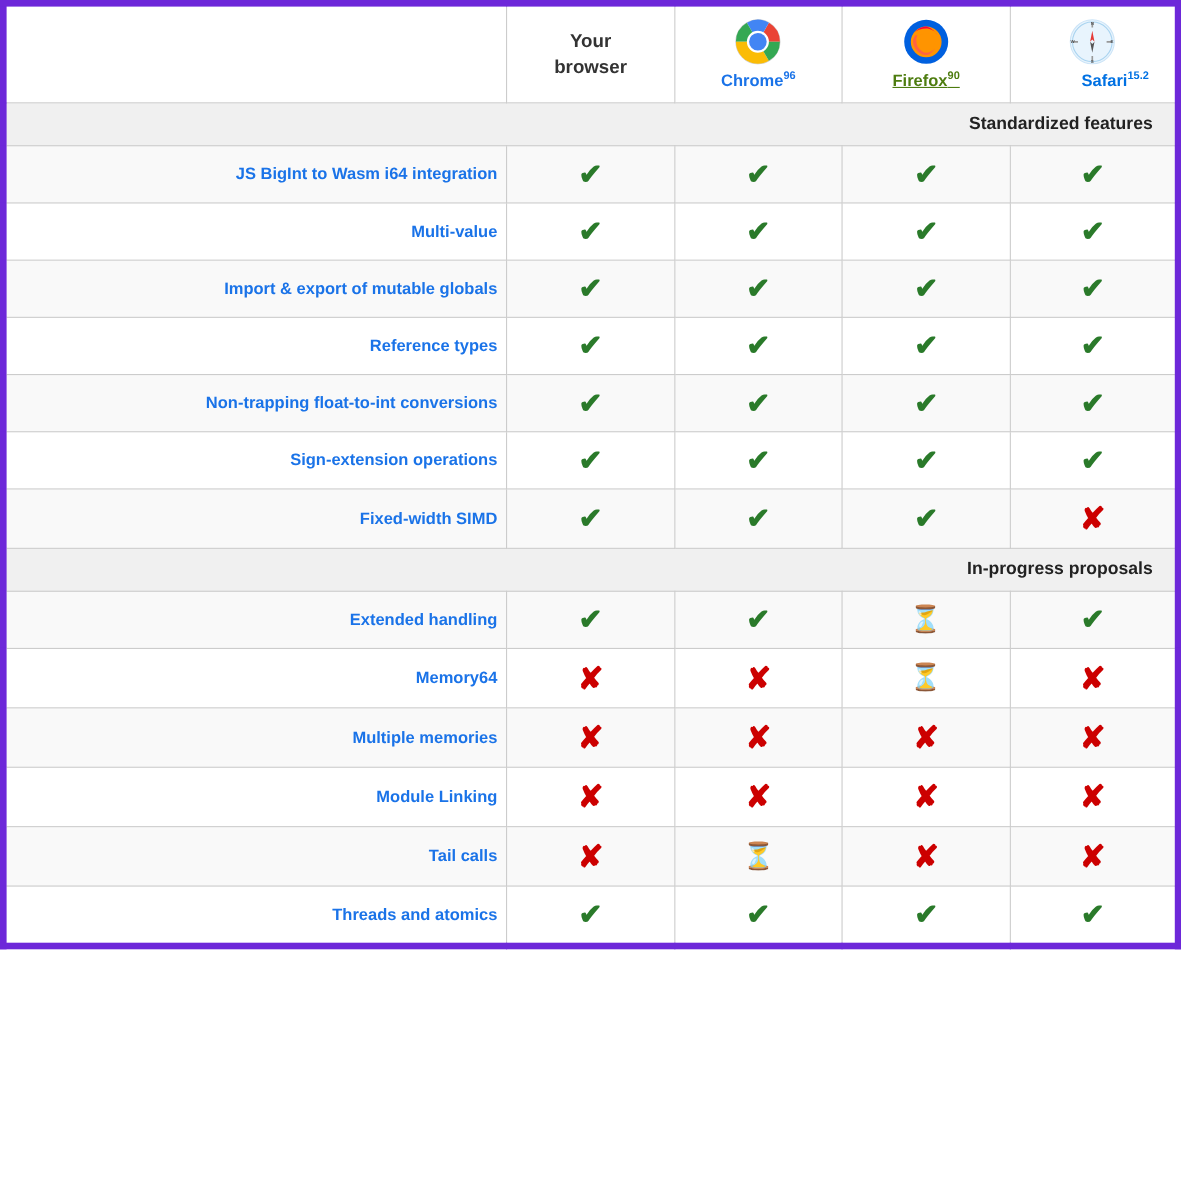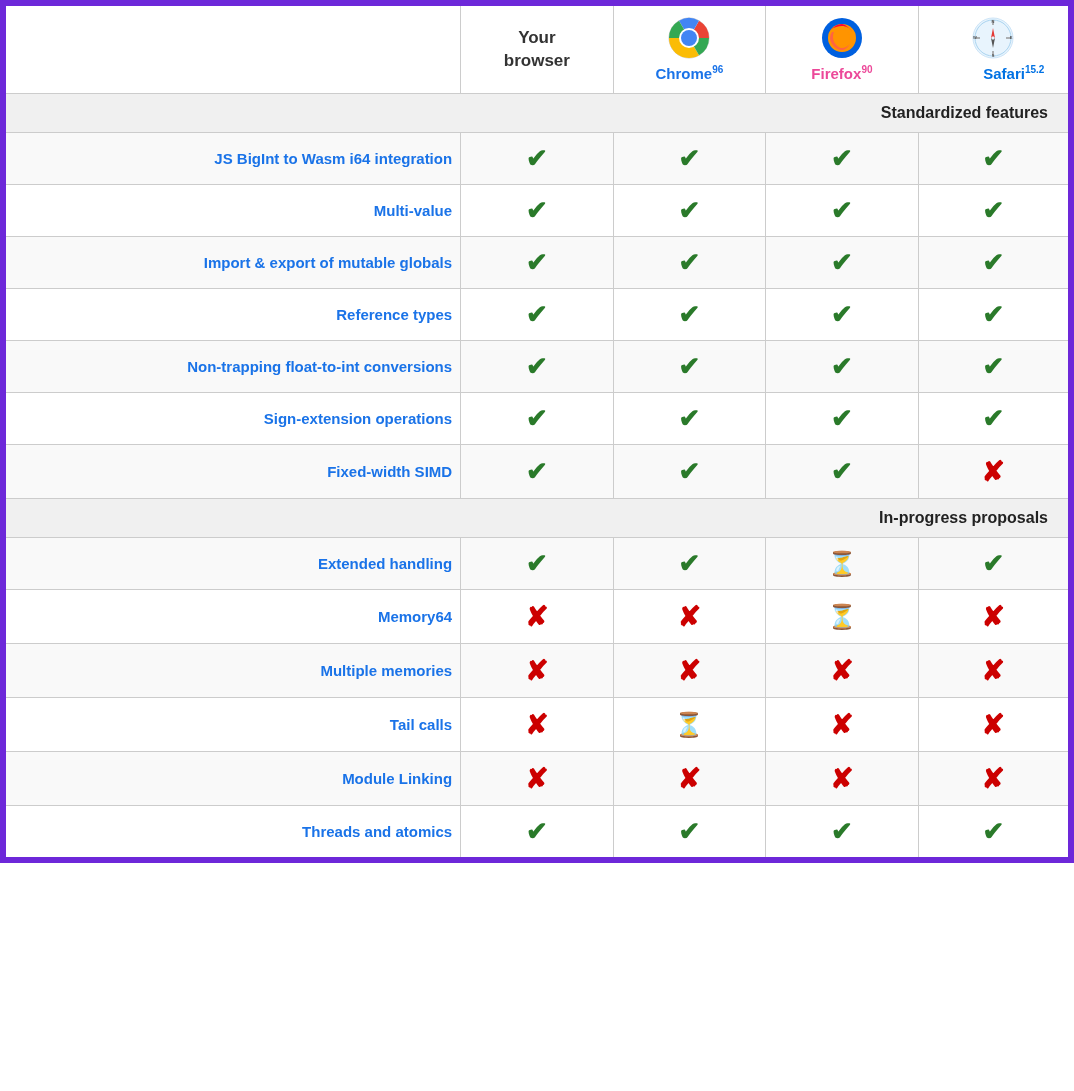--- a/index.html
+++ b/index.html
@@ -36,23 +36,24 @@
       font-weight: bold;
       color: #333;
       line-height: 1.3;
     }
     .browser-name-chrome {
       color: #1a73e8;
       font-weight: bold;
       font-size: 15px;
     }
     .browser-name-firefox {
-      color: #ec4899;
-      font-weight: bold;
-      font-size: 15px;
+      color: #4d7c0f;
+      font-weight: bold;
+      font-size: 15px;
+      text-decoration: underline;
     }
     .browser-name-safari {
       color: #0071e3;
       font-weight: bold;
       font-size: 15px;
       margin-left: 41px;
     }
     sup {
       font-size: 10px;
     }
@@ -249,30 +250,30 @@
       <td><span class="cross">✘</span></td>
     </tr>
       <tr class="feature-row">
       <td class="feature-col feature-name">Multiple memories</td>
       <td><span class="cross">✘</span></td>
       <td><span class="cross">✘</span></td>
       <td><span class="cross">✘</span></td>
       <td><span class="cross">✘</span></td>
     </tr>
       <tr class="feature-row">
+      <td class="feature-col feature-name">Module Linking</td>
+      <td><span class="cross">✘</span></td>
+      <td><span class="cross">✘</span></td>
+      <td><span class="cross">✘</span></td>
+      <td><span class="cross">✘</span></td>
+    </tr>
+      <tr class="feature-row">
       <td class="feature-col feature-name">Tail calls</td>
       <td><span class="cross">✘</span></td>
       <td><span class="hourglass">⏳</span></td>
-      <td><span class="cross">✘</span></td>
-      <td><span class="cross">✘</span></td>
-    </tr>
-      <tr class="feature-row">
-      <td class="feature-col feature-name">Module Linking</td>
-      <td><span class="cross">✘</span></td>
-      <td><span class="cross">✘</span></td>
       <td><span class="cross">✘</span></td>
       <td><span class="cross">✘</span></td>
     </tr>
       <tr class="feature-row">
       <td class="feature-col feature-name">Threads and atomics</td>
       <td><span class="check">✔</span></td>
       <td><span class="check">✔</span></td>
       <td><span class="check">✔</span></td>
       <td><span class="check">✔</span></td>
     </tr>

